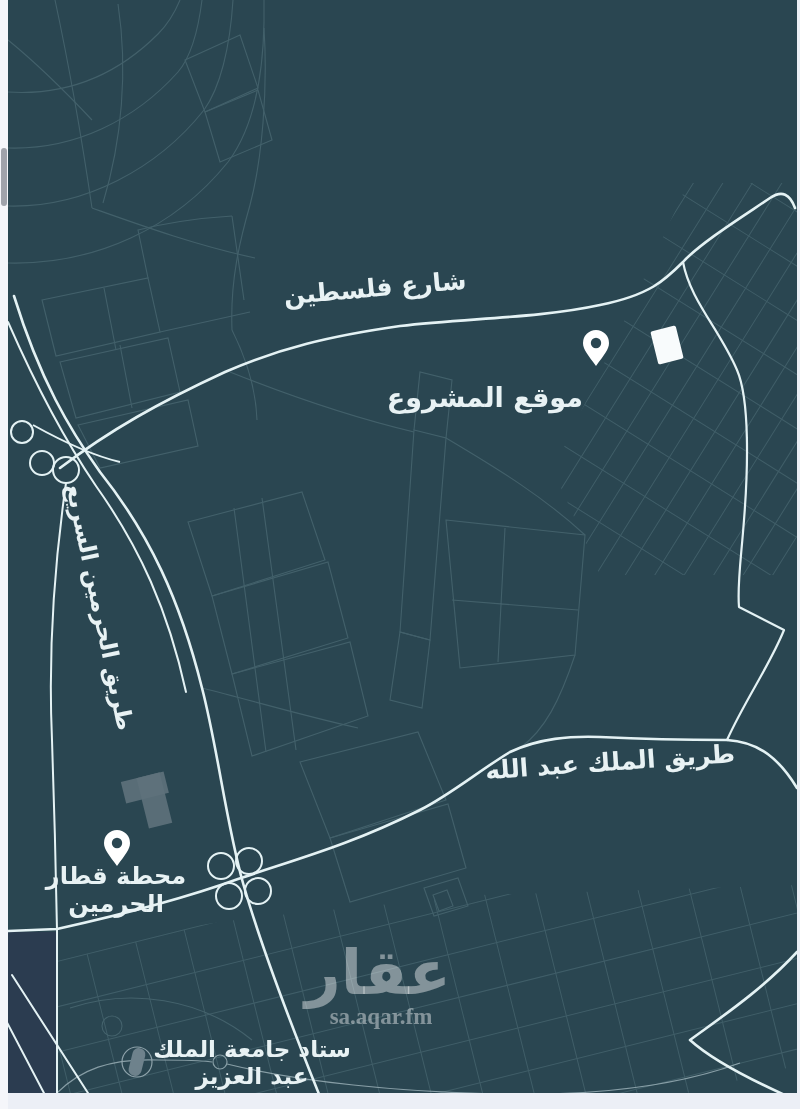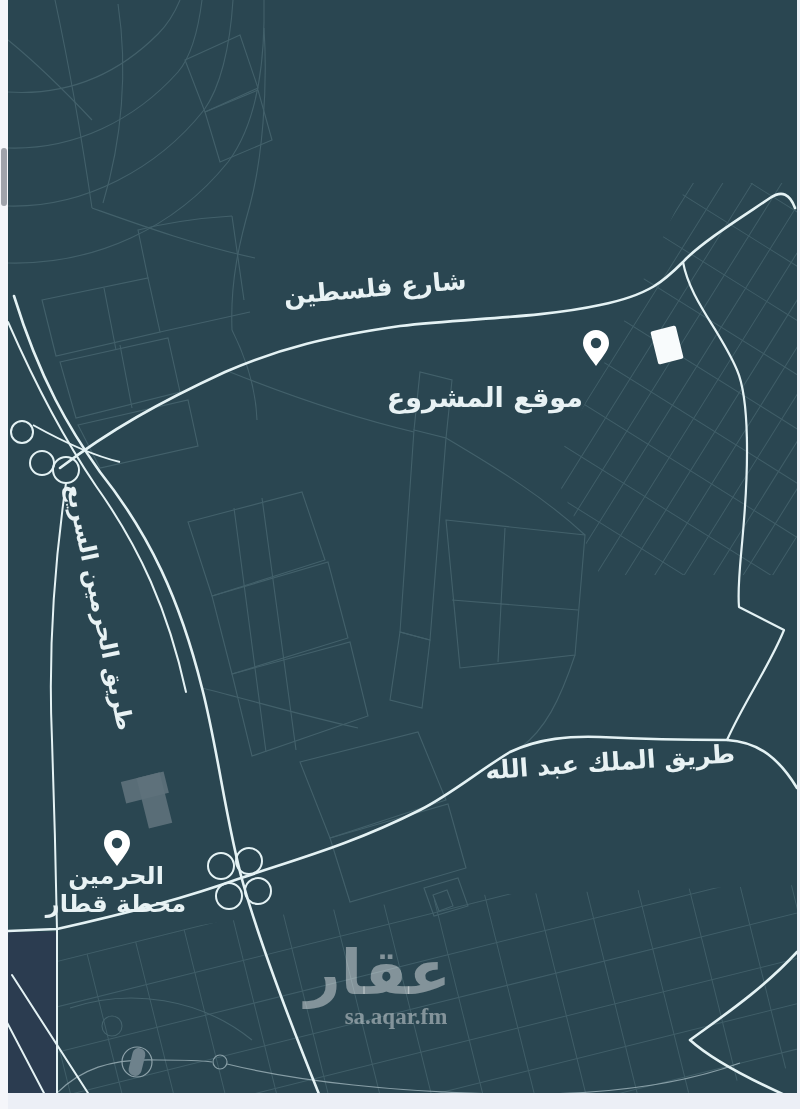--- a/index.html
+++ b/index.html
@@ -162,27 +162,31 @@
 
       <div class="lbl" style="left:375px;top:288px;font-size:25px;transform:translate(-50%,-50%) rotate(-5deg);">شارع فلسطين</div>
 
       <div class="lbl" style="left:583px;top:349px;font-size:27px;transform:translate(-100%,-50%);margin-top:48px;">موقع المشروع</div>
 
       <div class="lbl" style="left:610px;top:762px;font-size:25px;transform:translate(-50%,-50%) rotate(-4deg);">طريق الملك عبد الله</div>
 
       <div class="lbl" style="left:100px;top:607px;font-size:23px;transform:translate(-50%,-50%) rotate(78deg);">طريق الحرمين السريع</div>
 
       <div class="lbl two" style="left:116px;top:891px;font-size:24px;">
+        <div>محطة قطار</div>
         <div>الحرمين</div>
-        <div>محطة قطار</div>
       </div>
 
+      <div class="lbl two" style="left:252px;top:1063px;font-size:23px;">
+        <div>ستاد جامعة الملك</div>
+        <div>عبد العزيز</div>
+      </div>
 
       <div class="wm wm-logo" style="left:378px;top:972px;">عقار</div>
-      <div class="wm wm-url" style="left:396px;top:1017px;">sa.aqar.fm</div>
+      <div class="wm wm-url" style="left:381px;top:1017px;">sa.aqar.fm</div>
 
     </div>
   </div>
 
   <div class="scroll-track">
     <div class="scroll-thumb"></div>
   </div>
 
   <div style="position:absolute;left:8px;top:1093px;width:792px;height:16px;background:#ECEFF6;"></div>
 

